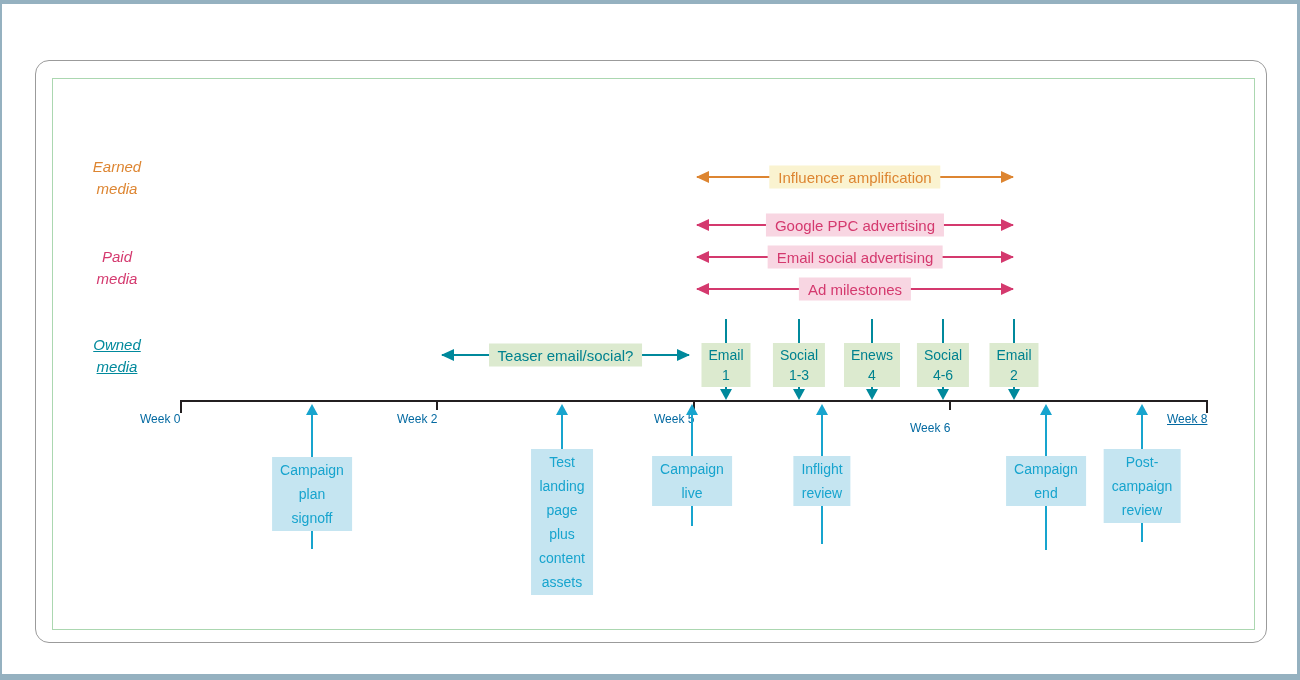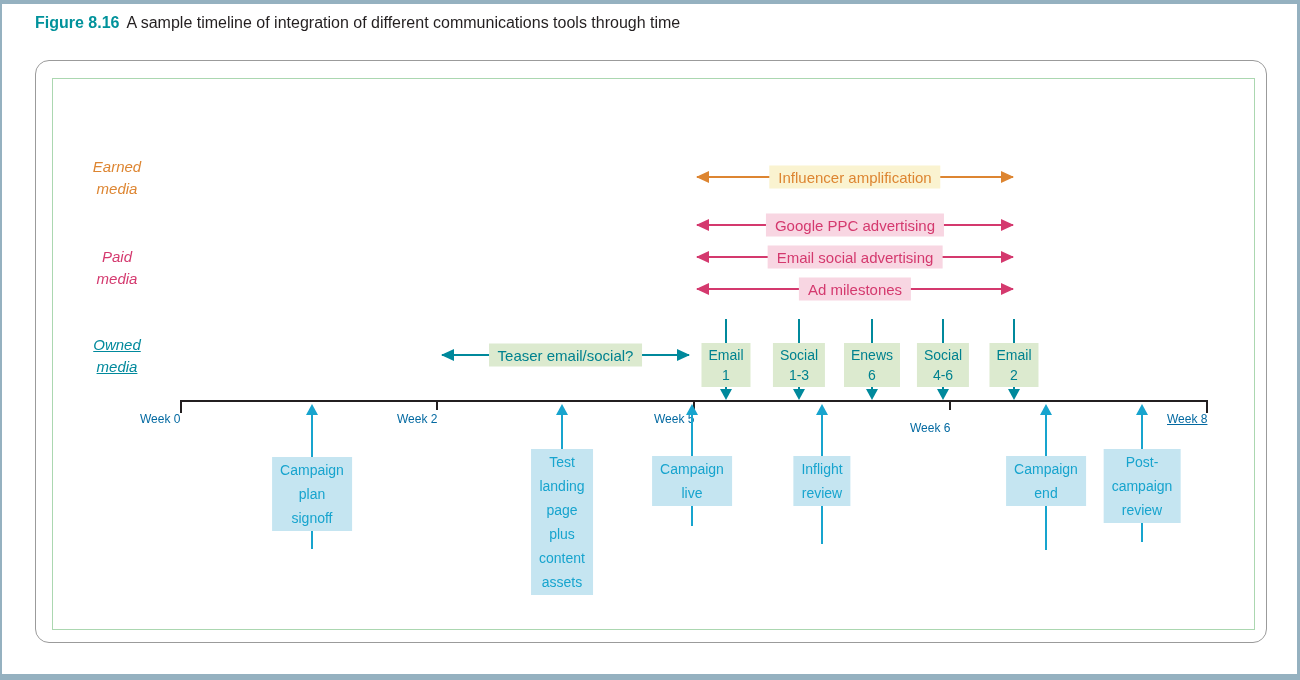--- a/index.html
+++ b/index.html
@@ -68,23 +68,20 @@
   .ms-line { position: absolute; left: -1px; top: 9px; width: 2px; background: #17A4CE; }
   .ms-box { position: absolute; left: 50%; transform: translateX(-50%);
     background: #C5E5F1; color: #17A4CE; font-size: 14px; line-height: 24px;
     text-align: center; white-space: pre-line; padding: 1px 8px; z-index: 2; }
 </style>
 </head>
 <body>
 
 <div class="page">
 
-  <div class="title">
-    <span class="fig-num">Figure 8.16</span><span>A sample timeline of integration of different communications tools through time</span>
-  </div>
 
   <div class="outer-box"></div>
   <div class="inner-box"></div>
 
   <div class="row-label earned-c" style="left:55px; top:152px; width:120px;">Earned
 media</div>
   <div class="row-label paid-c" style="left:55px; top:242px; width:120px;">Paid
 media</div>
   <div class="row-label owned-c" style="left:55px; top:330px; width:120px;text-decoration:underline;">Owned
 media</div>
@@ -116,21 +113,21 @@
   <div class="touchpoint" style="left:797px;">
     <div class="tp-line"></div>
     <div class="tp-head"></div>
     <div class="tp-box">Social
 1-3</div>
   </div>
   <div class="touchpoint" style="left:870px;">
     <div class="tp-line"></div>
     <div class="tp-head"></div>
     <div class="tp-box">Enews
-6</div>
+4</div>
   </div>
   <div class="touchpoint" style="left:941px;">
     <div class="tp-line"></div>
     <div class="tp-head"></div>
     <div class="tp-box">Social
 4-6</div>
   </div>
   <div class="touchpoint" style="left:1012px;">
     <div class="tp-line"></div>
     <div class="tp-head"></div>

